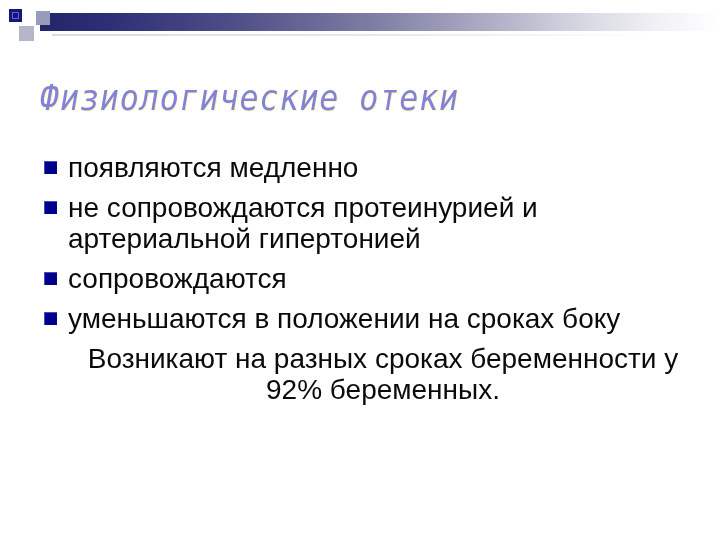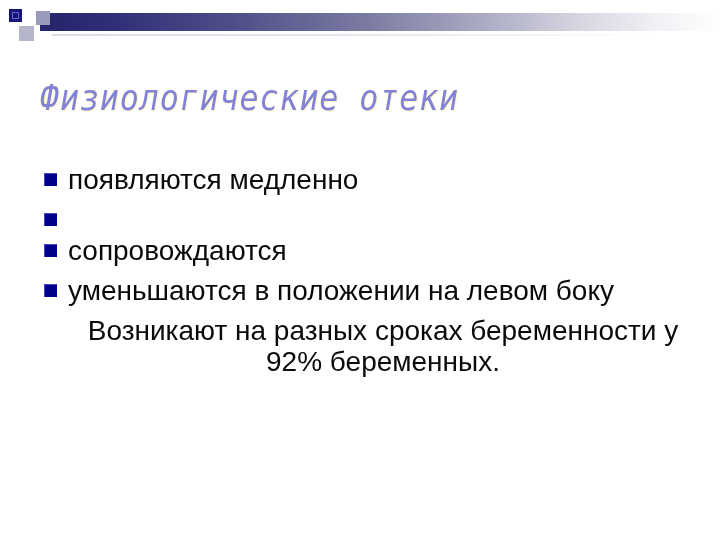--- a/index.html
+++ b/index.html
@@ -43,21 +43,21 @@
     font-family:"DejaVu Sans Mono", monospace;
     font-style:italic;font-weight:normal;
     font-size:36px;line-height:44px;letter-spacing:1px;
     color:#8282d8;
     text-shadow:1px 1px 0 #fdf9c4, 0 0 2px #fffde0;
     transform:scaleX(0.88);transform-origin:left center;
     white-space:nowrap;
   }
   
   .content{
-    position:absolute;left:44px;top:164px;width:660px;
+    position:absolute;left:44px;top:152px;width:660px;
     font-size:28px;line-height:31px;color:#0a0a0a;
   }
   .bullet-item{display:flex;margin:0 0 9px 0;}
   .bullet-sq{
     flex:0 0 13px;width:13px;height:13px;
     margin:9px 11px 0 0;
     background:#00008b;
     box-shadow:inset 1px 1px 0 #4a4ac0;
   }
   .bullet-text{min-width:0;}
@@ -83,33 +83,37 @@
 
     <div class="bullet-item">
       <span class="bullet-sq"></span>
       <div class="bullet-text">
         <div class="line">появляются медленно</div>
       </div>
     </div>
 
     <div class="bullet-item">
       <span class="bullet-sq"></span>
+      <div class="bullet-text">
+        <div class="line">не сопровождаются протеинурией и</div>
+        <div class="line">артериальной гипертонией</div>
+      </div>
     </div>
 
     <div class="bullet-item">
       <span class="bullet-sq"></span>
       <div class="bullet-text">
         <div class="line">сопровождаются</div>
       </div>
     </div>
 
     <div class="bullet-item">
       <span class="bullet-sq"></span>
       <div class="bullet-text">
-        <div class="line">уменьшаются в положении на левом боку</div>
+        <div class="line">уменьшаются в положении на сроках боку</div>
       </div>
     </div>
 
     <div class="closing">
       <div class="line">Возникают на разных сроках беременности у</div>
       <div class="line">92% беременных.</div>
     </div>
 
   </div>
 </div>

